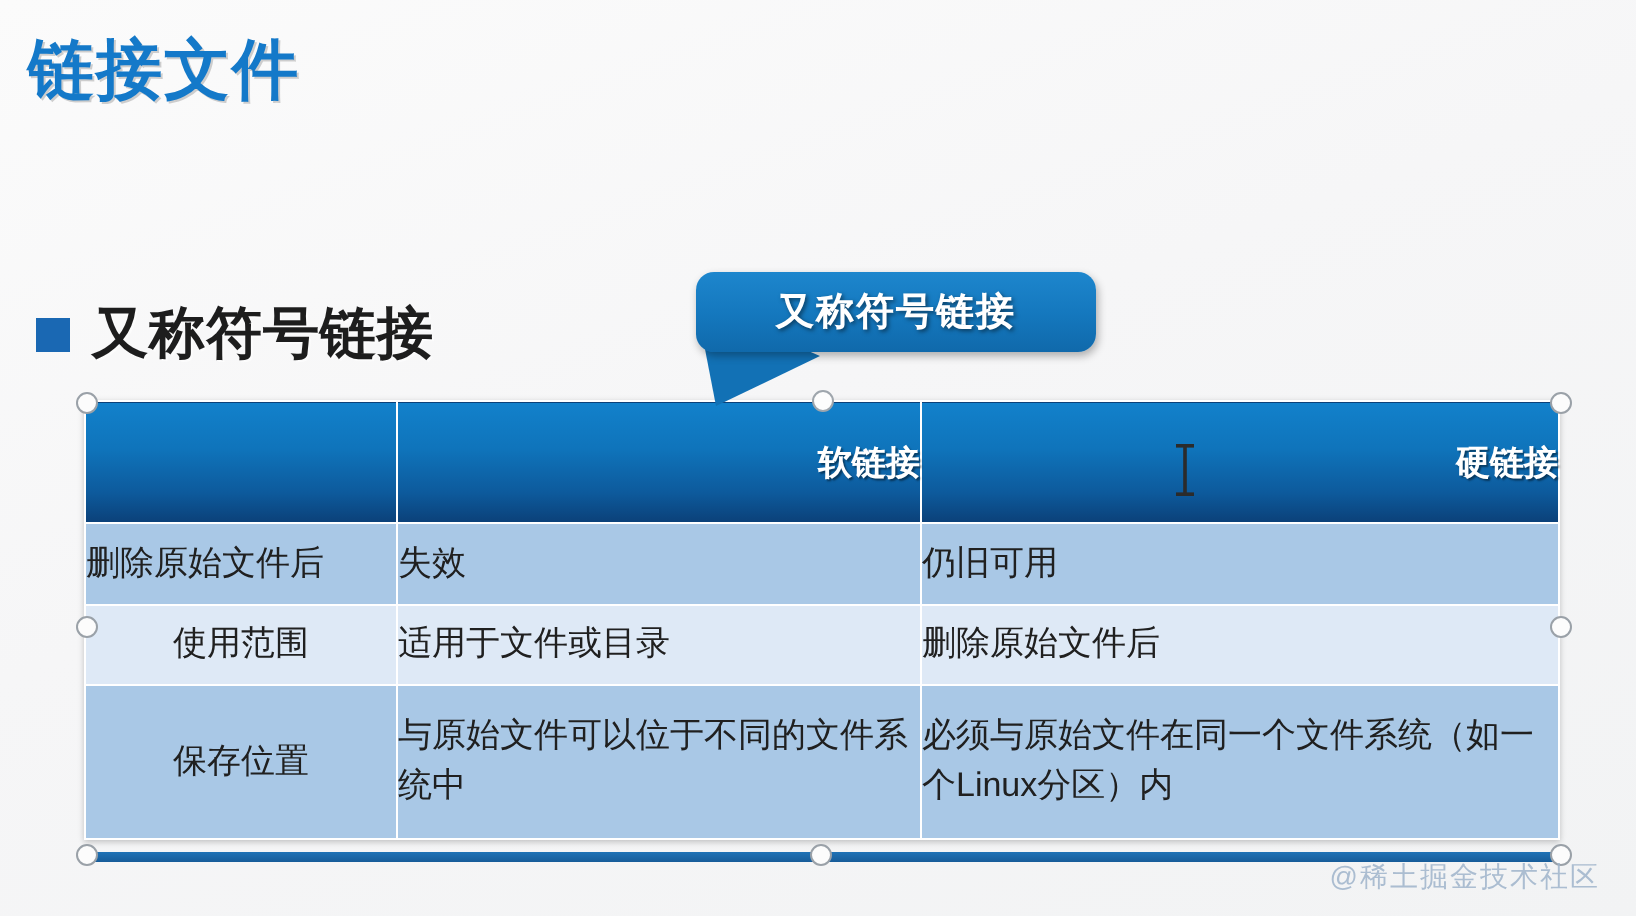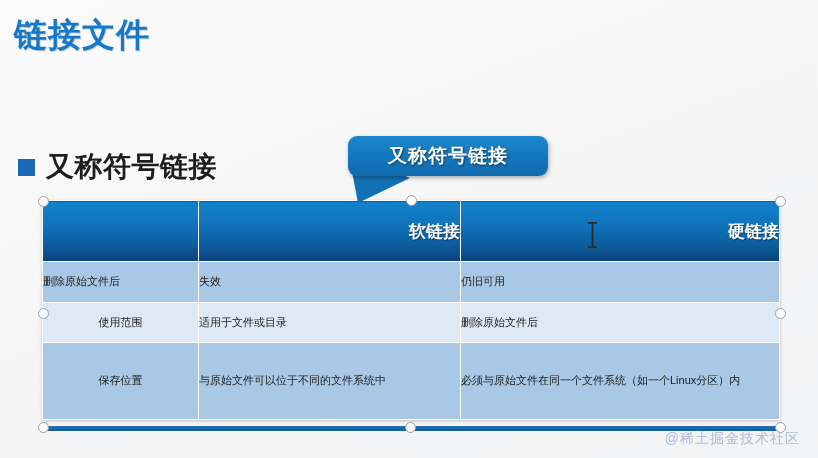--- a/index.html
+++ b/index.html
@@ -88,21 +88,21 @@
     text-align: right;
     text-shadow: 1px 1px 1px rgba(0,0,0,0.45);
     border-color: #ffffff;
   }
   thead th.blank-head { background: linear-gradient(to bottom, #1281cb 0%, #0f74bb 38%, #0d5a9c 75%, #0b4078 100%); }
 
   tbody tr.shade-dark td { background: #a9c8e6; }
   tbody tr.shade-light td { background: #dee9f6; }
 
   tbody td {
-    font-size: 11px;
+    font-size: 17px;
     color: #202020;
     line-height: 1.45;
   }
   td.label-cell {
     text-align: center;
     padding: 4px 6px;
   }
   td.label-left {
     text-align: left;
     padding: 4px 4px 4px 6px;

